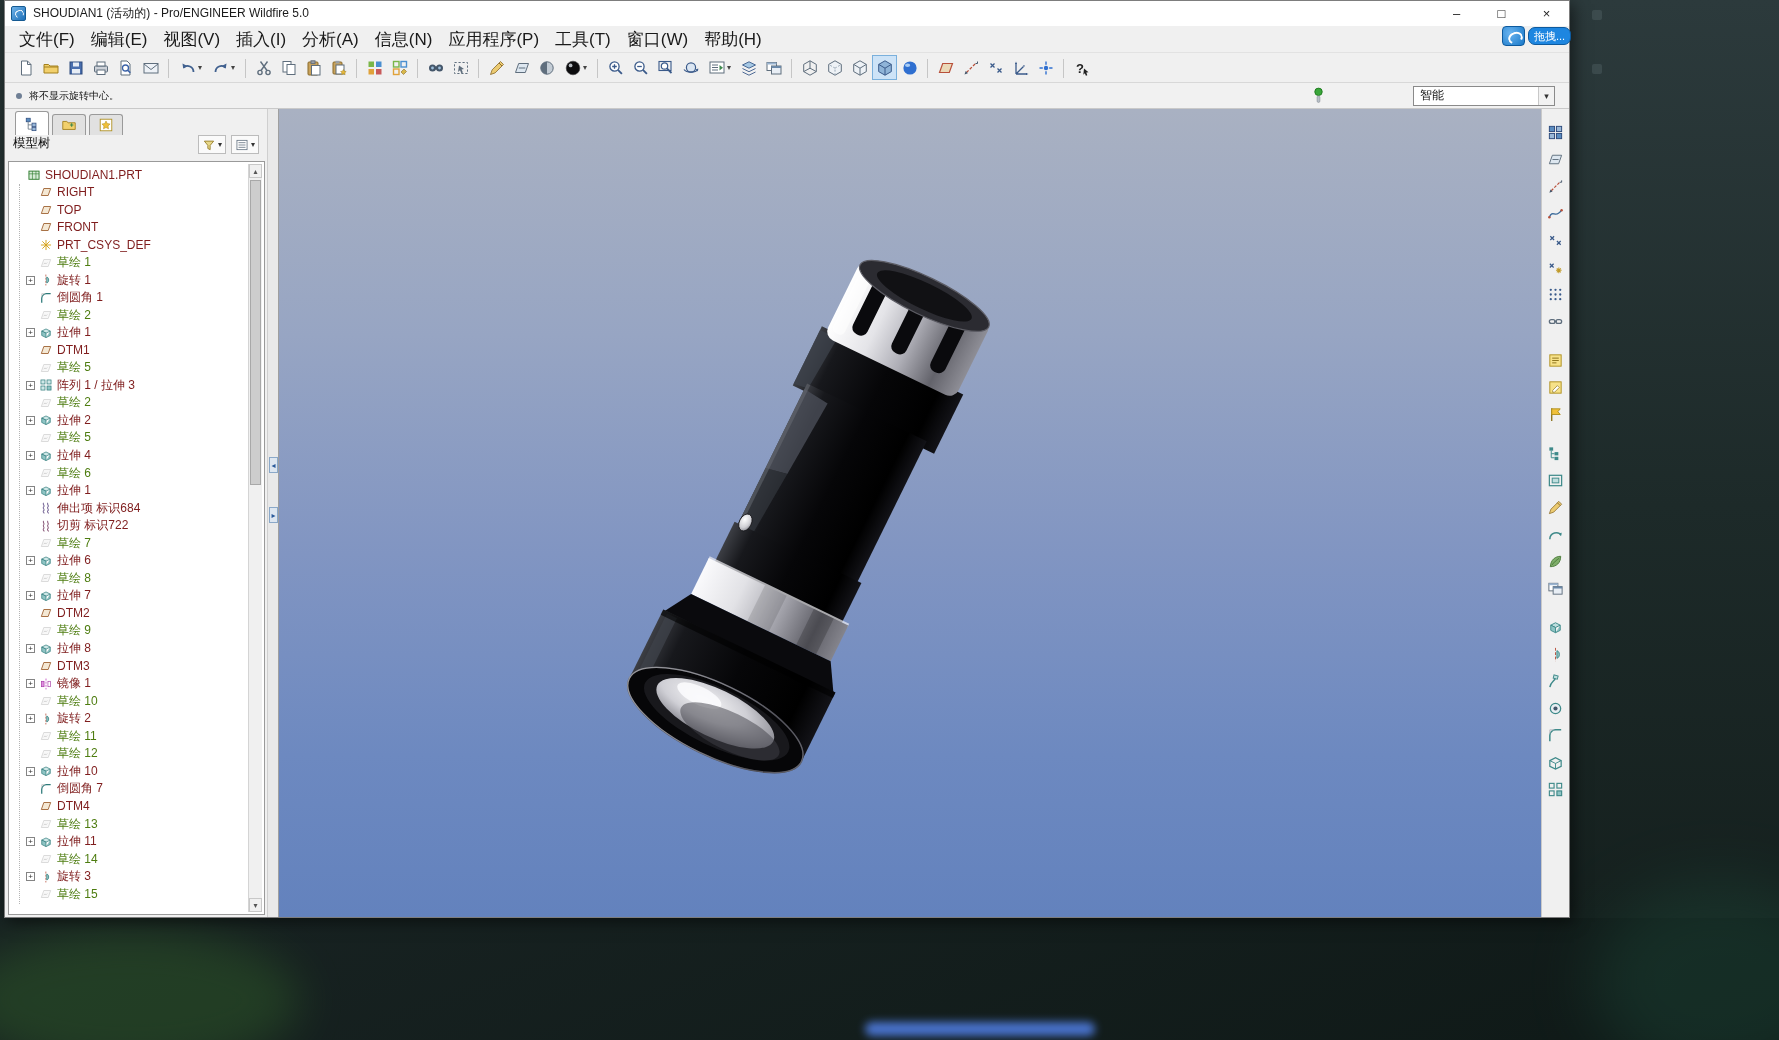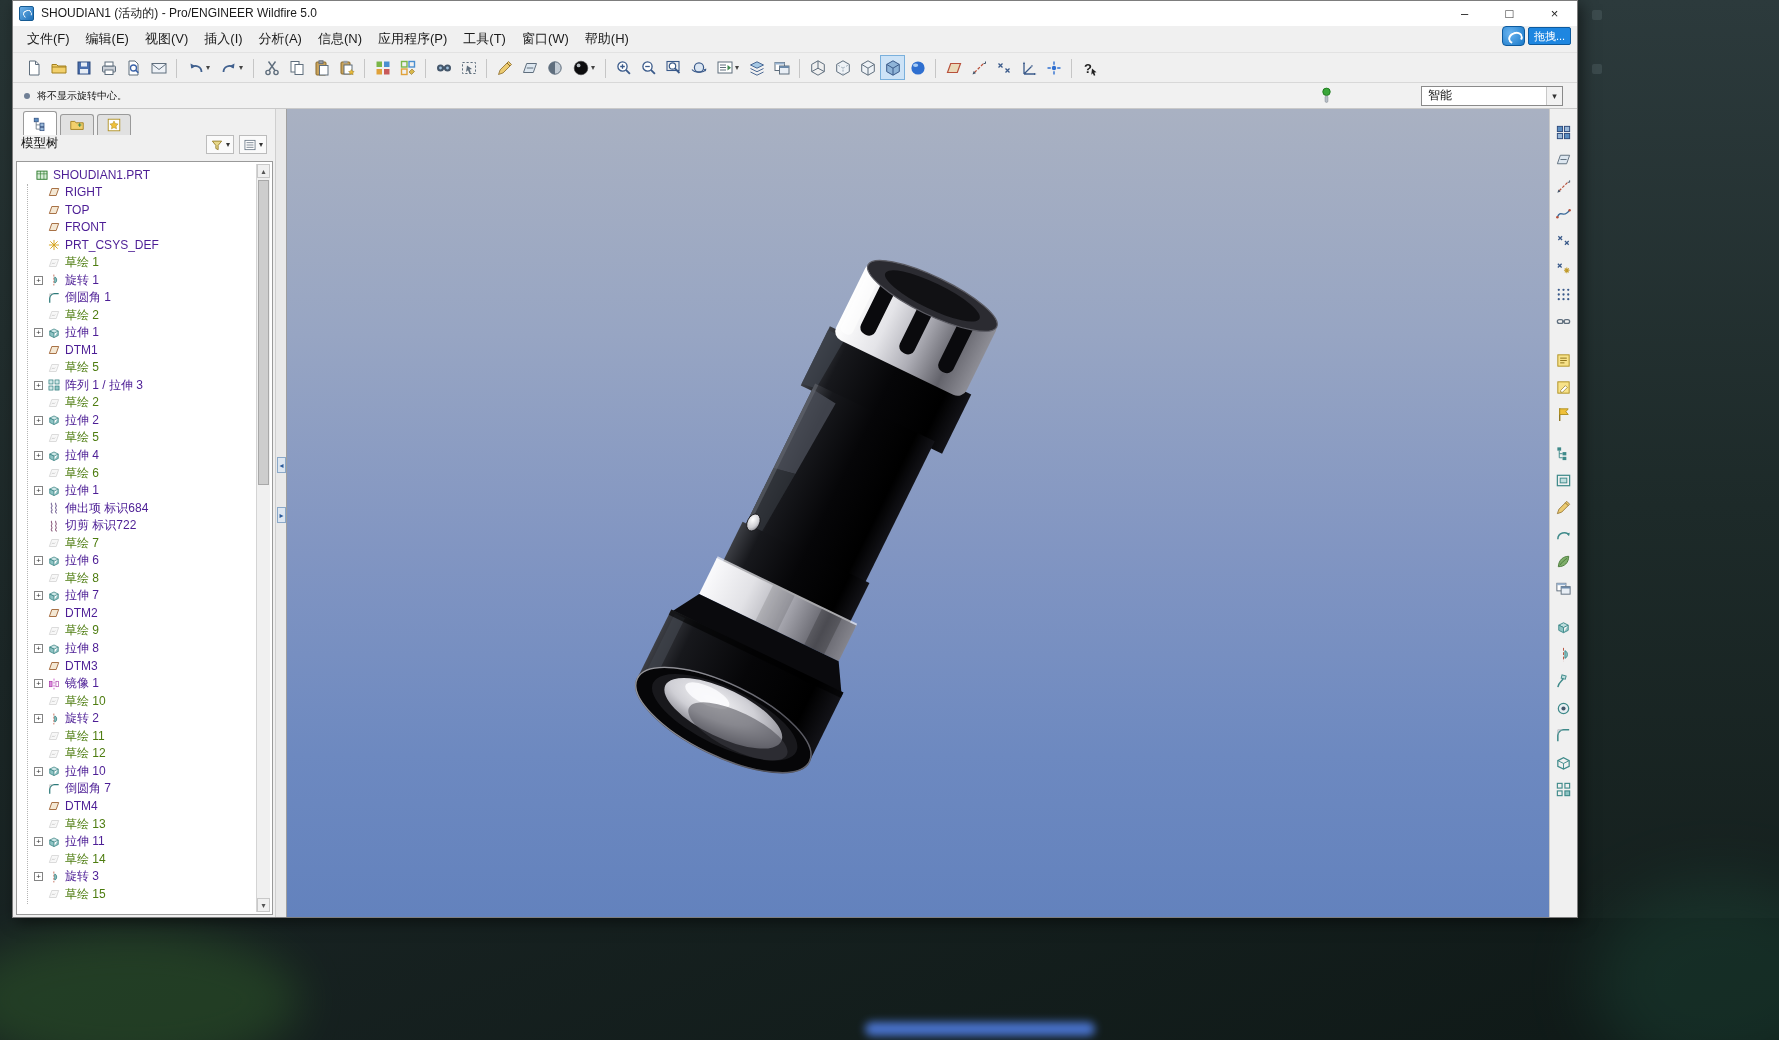--- a/index.html
+++ b/index.html
@@ -6,30 +6,30 @@
   html,body{width:1779px;height:1040px;overflow:hidden;font-family:"Liberation Sans",sans-serif;background:#141f1d}
   
   .desktop{position:absolute;inset:0;background:linear-gradient(160deg,#273434 0%,#1b2626 40%,#0f1917 100%)}
   .blob{position:absolute;border-radius:50%;pointer-events:none}
   .blob-green{left:-40px;top:930px;width:340px;height:140px;background:#31602a;opacity:.45;filter:blur(22px)}
   .blob-blue{left:865px;top:1022px;width:230px;height:14px;background:#4f7ce0;opacity:.9;filter:blur(4px);border-radius:7px}
   .blob-teal{left:1590px;top:880px;width:260px;height:200px;background:#1e4a3a;opacity:.4;filter:blur(30px)}
   .strip-right{position:absolute;left:1566px;top:0;width:213px;height:918px;background:linear-gradient(180deg,#2c3a3c 0%,#1d2a29 55%,#15201e 100%)}
   .d-icon{position:absolute;width:10px;height:10px;background:#5b6d70;opacity:.35;border-radius:2px}
   
-  #app{position:absolute;left:12px;top:0;width:1566px;height:918px;background:#f0f0f0;border:1px solid #7d7d7d;box-shadow:4px 4px 14px rgba(0,0,0,.5);display:flex;flex-direction:column}
+  #app{position:absolute;left:4px;top:0;width:1566px;height:918px;background:#f0f0f0;border:1px solid #7d7d7d;box-shadow:4px 4px 14px rgba(0,0,0,.5);display:flex;flex-direction:column}
   .titlebar{height:25px;background:#ffffff;display:flex;align-items:center;padding-left:6px;flex:0 0 auto}
   .app-icon{width:15px;height:15px;border-radius:2px;background:linear-gradient(135deg,#6fb2e8,#1d6fb8);border:1px solid #155a92;position:relative}
   .app-icon::after{content:"";position:absolute;left:3px;top:3px;width:7px;height:6px;border:1.5px solid #fff;border-radius:50%;border-bottom-color:transparent;transform:rotate(-20deg)}
   .title-text{font-size:12px;color:#1a1a1a;margin-left:7px;white-space:nowrap}
   .win-controls{margin-left:auto;display:flex;height:100%}
   .win-btn{width:45px;display:flex;align-items:center;justify-content:center;font-size:13px;color:#222}
   
   .menubar{height:27px;background:#f0f0f0;display:flex;align-items:center;padding-left:6px;border-bottom:1px solid #e2e2e2}
-  .menu-item{font-size:13px;padding:4px 8px;color:#1a1a1a;white-space:nowrap}
+  .menu-item{font-size:17px;padding:4px 8px;color:#1a1a1a;white-space:nowrap}
   
   .toolbar{height:30px;display:flex;align-items:center;padding-left:8px;background:#f0f0f0;border-bottom:1px solid #d8d8d8}
   .tbtn{width:25px;height:25px;display:flex;align-items:center;justify-content:center;border:1px solid transparent;position:relative;flex:0 0 auto}
   .tbtn svg{width:18px;height:18px}
   .tbtn.dropdown{width:33px}
   .tbtn .dd{display:none;font-size:8px;color:#444;margin-left:1px}
   .tbtn.dropdown .dd{display:block}
   .tbtn.active{background:#cde3f7;border-color:#7ab0dc}
   .tbtn.sep{margin-left:11px}
   .tbtn.sep::before{content:"";position:absolute;left:-7px;top:3px;height:19px;width:1px;background:#c6c6c6}
@@ -56,41 +56,41 @@
   .ph-btn svg{width:14px;height:14px}
   .ph-btn .dd{font-size:8px;color:#333}
   .tree-wrap{flex:1;margin:0 2px 2px 3px;background:#fff;border:1px solid #9a9a9a;position:relative;overflow:hidden}
   .tree-body{position:absolute;inset:2px 17px 2px 2px;overflow:hidden;padding-top:2px}
   .tree-body::before{content:"";position:absolute;left:8px;top:20px;bottom:8px;border-left:1px dotted #b4b4b4}
   .trow{height:17.55px;display:flex;align-items:center;padding-left:15px;white-space:nowrap;position:relative}
   .trow.root{padding-left:3px}
   .expander{width:9px;height:9px;border:1px solid #848484;background:#fff;font-size:8px;line-height:7px;text-align:center;margin-right:4px;color:#333;visibility:hidden;flex:0 0 auto}
   .expander.expand{visibility:visible}
   .ticon{width:14px;height:14px;margin-right:4px;flex:0 0 auto}
-  .tlabel{font-size:12px;color:#4c1d95}
+  .tlabel{font-size:12px;color:#7f1d1d}
   .trow.dim .tlabel{color:#4d7c0f}
   .trow.dim .ticon{opacity:.45}
   .vscroll{position:absolute;top:2px;bottom:2px;right:2px;width:14px;background:#f0f0f0;border-left:1px solid #d4d4d4}
   .sb-btn{position:absolute;left:0;width:100%;height:14px;background:#f0f0f0;border:1px solid #c8c8c8;font-size:8px;display:flex;align-items:center;justify-content:center;color:#555}
   .sb-up{top:0}.sb-down{bottom:0}
   .sb-thumb{position:absolute;left:1px;right:1px;top:16px;height:305px;background:#cdcdcd;border:1px solid #a8a8a8}
   .splitter{width:12px;flex:0 0 auto;background:#e9e9e9;border-left:1px solid #cfcfcf;border-right:1px solid #9f9f9f;position:relative}
   .split-btn{position:absolute;left:1px;width:9px;height:16px;background:#dde6f0;border:1px solid #8aa8c8;color:#2a5a9a;font-size:8px;display:flex;align-items:center;justify-content:center}
   .split-a{top:348px}.split-b{top:398px}
   .viewport{flex:1;position:relative;min-width:0;background:linear-gradient(180deg,#a9b1c2 0%,#97a5c3 28%,#8195c2 55%,#6d89c0 80%,#6382bd 100%)}
   .viewport > svg{position:absolute;inset:0;width:100%;height:100%}
   .right-toolbar{width:28px;flex:0 0 auto;background:#f0f0f0;border-left:1px solid #c9c9c9;display:flex;flex-direction:column;align-items:center;padding-top:12px;gap:5px}
   .rbtn{width:22px;height:22px;display:flex;align-items:center;justify-content:center;flex:0 0 auto}
   .rbtn svg{width:17px;height:17px}
   .rbtn.gap{margin-top:12px}
   
   .overlay-badge{position:absolute;left:1502px;top:26px;display:flex;align-items:center;gap:3px;z-index:50}
   .ob-icon{width:23px;height:20px;border-radius:4px;background:radial-gradient(circle at 35% 35%,#6ab4f0,#1878c8);border:1px solid #0d5a9e;position:relative}
   .ob-icon::after{content:"";position:absolute;left:5px;top:5px;width:11px;height:8px;border:2px solid #fff;border-radius:50%;border-bottom-color:transparent;transform:rotate(-20deg)}
-  .ob-label{height:18px;background:#1e86e0;color:#fff;font-size:11px;display:flex;align-items:center;padding:0 5px;border-radius:2px;border:1px solid #0d5a9e;white-space:nowrap}
+  .ob-label{height:18px;background:#1e86e0;color:#fff;font-size:11px;display:flex;align-items:center;padding:0 5px;border-radius:7px;border:1px solid #0d5a9e;white-space:nowrap}
 </style>
 </head>
 <body>
 
 <svg width="0" height="0" style="position:absolute" aria-hidden="true">
 <defs>
 <symbol id="s-new" viewBox="0 0 18 18">
         <path d="M4.5 2h6l3.5 3.5V16h-9.5z" fill="#fff" stroke="#5f6e7d"></path>
         <path d="M10.5 2v3.5H14" fill="none" stroke="#5f6e7d"></path>
       </symbol>

